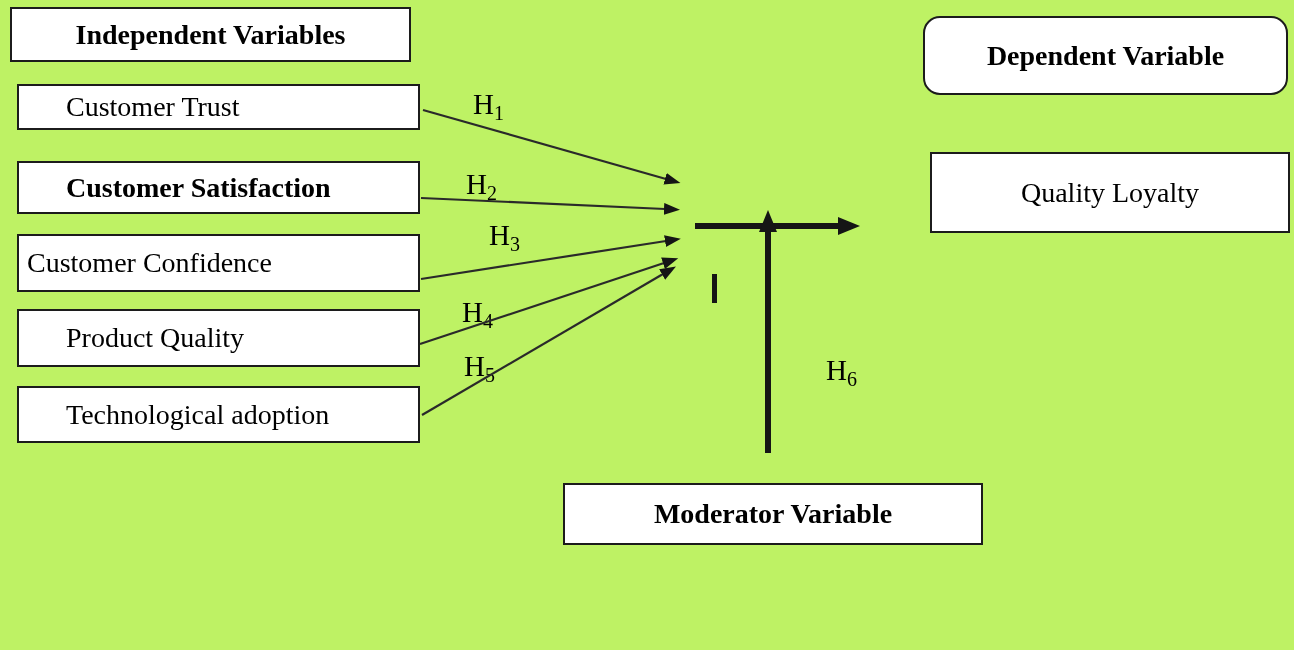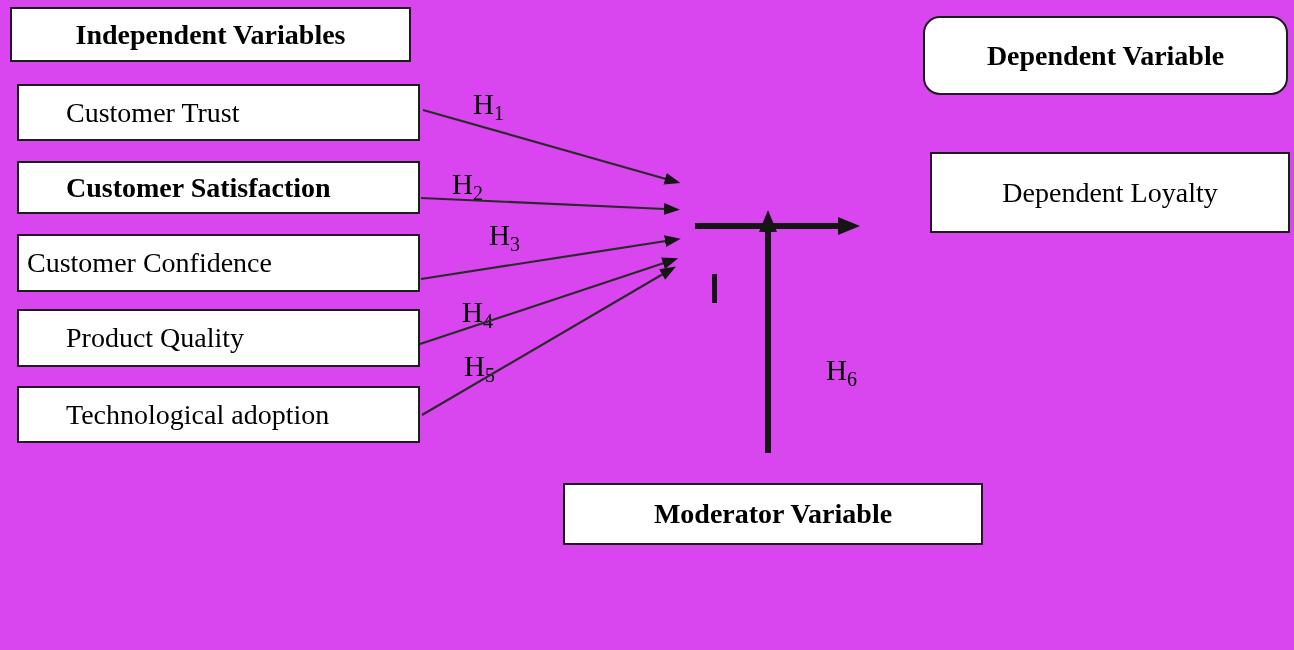--- a/index.html
+++ b/index.html
@@ -4,21 +4,21 @@
 <style>
   html, body {
     margin: 0;
     padding: 0;
     background: #ffffff;
   }
   .canvas {
     position: relative;
     width: 1294px;
     height: 650px;
-    background: #d946ef;
+    background: #bef264;
     font-family: "Liberation Serif", serif;
     color: #000000;
     overflow: hidden;
   }
   .box {
     position: absolute;
     box-sizing: border-box;
     border: 2px solid #1c1c1c;
     background: #ffffff;
     display: flex;
@@ -52,21 +52,21 @@
 </style>
 </head>
 <body>
 
 <div class="canvas">
 
   <div class="box bold centered" style="left:10px; top:7px; width:401px; height:55px;">
     <span>Independent Variables</span>
   </div>
 
-  <div class="box left-pad" style="left:17px; top:84px; width:403px; height:57px;">
+  <div class="box left-pad" style="left:17px; top:84px; width:403px; height:46px;">
     <span>Customer Trust</span>
   </div>
 
   <div class="box left-pad" style="left:17px; top:161px; width:403px; height:53px;font-weight:bold;">
     <span>Customer Satisfaction</span>
   </div>
 
   <div class="box left-pad" style="left:17px; top:234px; width:403px; height:58px;padding-left:8px;">
     <span>Customer Confidence</span>
   </div>
@@ -77,31 +77,31 @@
 
   <div class="box left-pad" style="left:17px; top:309px; width:403px; height:58px;">
     <span>Product Quality</span>
   </div>
 
   <div class="box bold centered" style="left:923px; top:16px; width:365px; height:79px;border-radius:17px;">
     <span>Dependent Variable</span>
   </div>
 
   <div class="box centered" style="left:930px; top:152px; width:360px; height:81px;">
-    <span>Dependent Loyalty</span>
+    <span>Quality Loyalty</span>
   </div>
 
   <div class="box bold centered" style="left:563px; top:483px; width:420px; height:62px;">
     <span>Moderator Variable</span>
   </div>
 
 
   <div class="hlabel" style="left:473px; top:90px;"><span>H</span><sub>1</sub></div>
 
-  <div class="hlabel" style="left:452px; top:170px;"><span>H</span><sub>2</sub></div>
+  <div class="hlabel" style="left:466px; top:170px;"><span>H</span><sub>2</sub></div>
 
   <div class="hlabel" style="left:467px; top:221px;margin-left:22px;"><span>H</span><sub>3</sub></div>
 
   <div class="hlabel" style="left:462px; top:298px;"><span>H</span><sub>4</sub></div>
 
   <div class="hlabel" style="left:464px; top:352px;"><span>H</span><sub>5</sub></div>
 
   <div class="hlabel" style="left:826px; top:356px;"><span>H</span><sub>6</sub></div>
 
   <svg class="arrows" width="1294" height="650" viewBox="0 0 1294 650">

